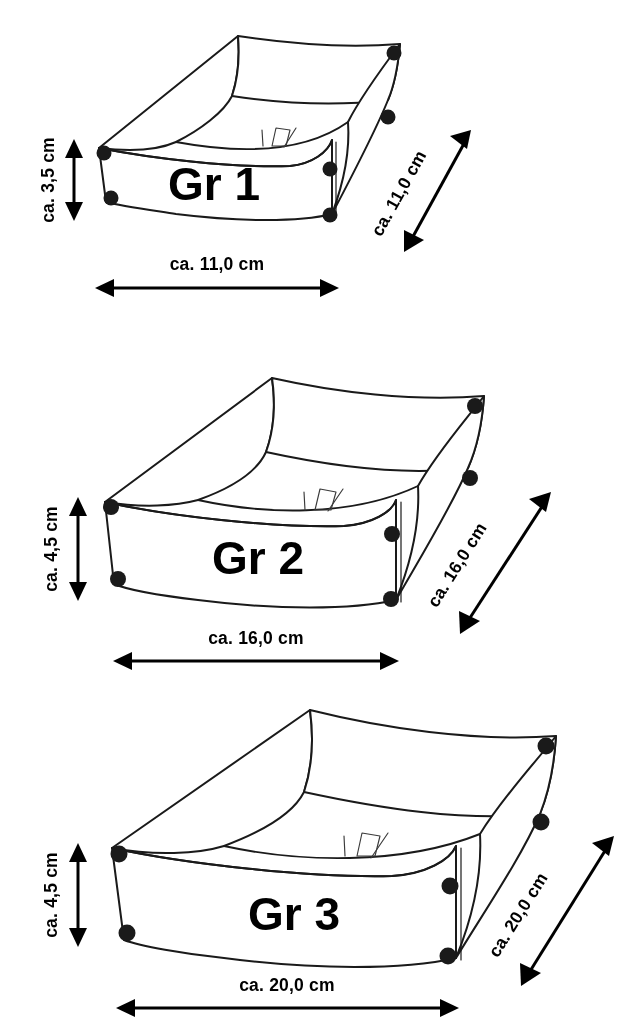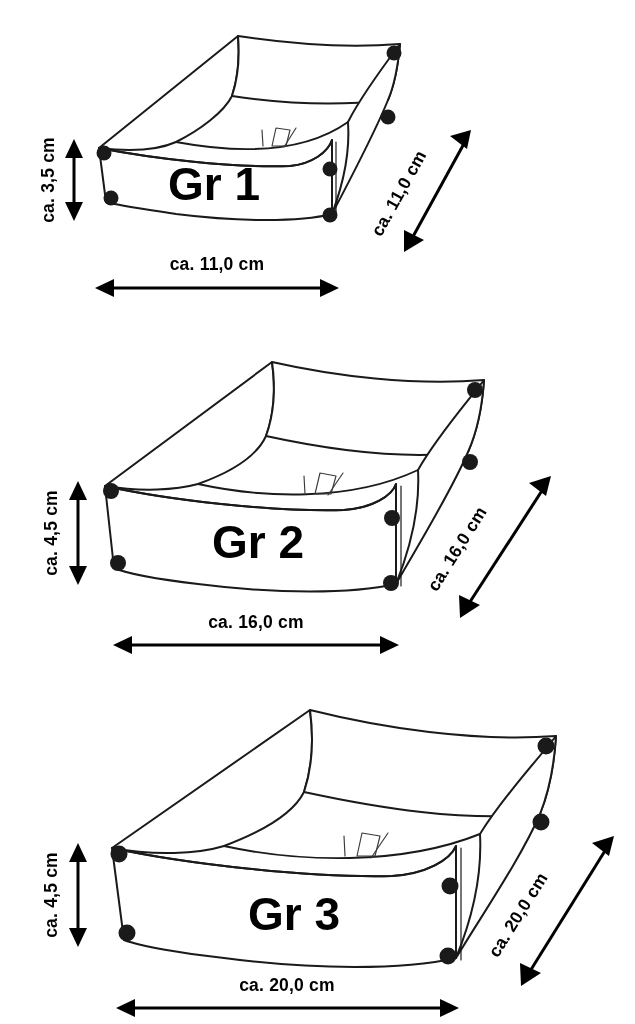--- a/index.html
+++ b/index.html
@@ -20,21 +20,21 @@
     top: 0;
     width: 635px;
     height: 1024px;
   }
   .product-figure {
     position: absolute;
     left: 0;
     width: 635px;
   }
   #figure-0 { top: 0px;   height: 340px; }
-  #figure-1 { top: 340px; height: 348px; }
+  #figure-1 { top: 356px; height: 348px; }
   #figure-2 { top: 688px; height: 336px; }
 
   svg.figure-svg {
     display: block;
     width: 635px;
     height: 100%;
     overflow: visible;
   }
   .tray-outline {
     fill: #ffffff;

